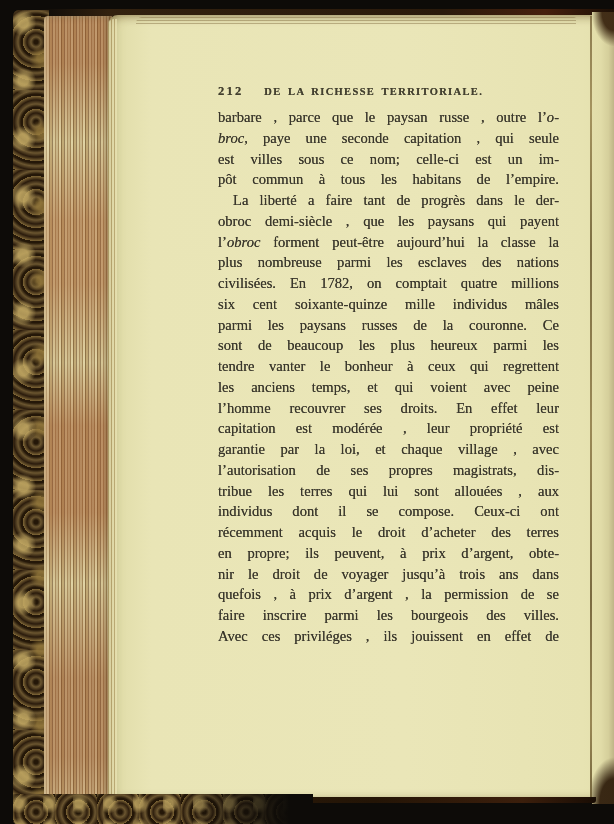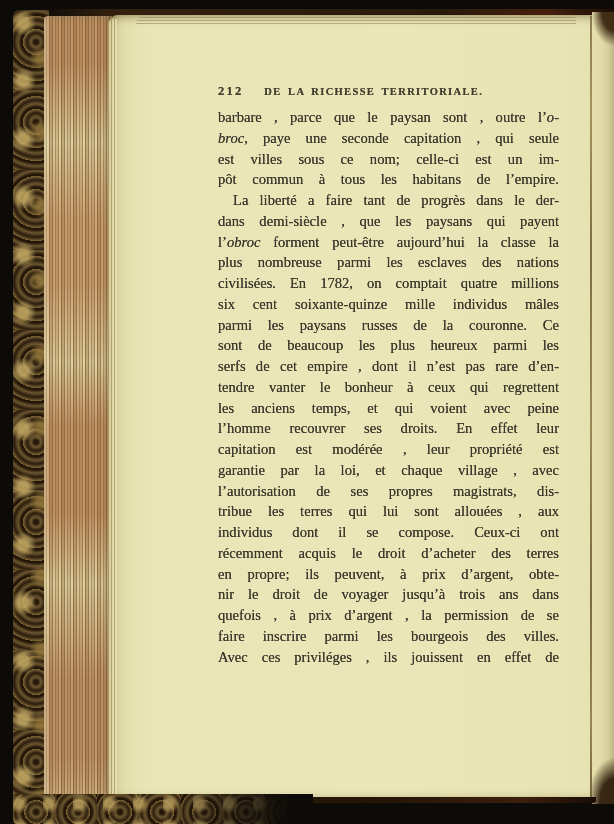--- a/index.html
+++ b/index.html
@@ -134,33 +134,32 @@
   <div class="page">
     <div class="page-top-edges"></div>
     <div class="page-left-edges"></div>
 
     <div class="header">
       <span class="pagenum">212</span>
       <span class="running-title">DE LA RICHESSE TERRITORIALE.</span>
     </div>
 
     <div class="body-text" id="body-text">
-        <div class="line"><span>barbare , parce que le paysan sont , outre l’</span><i>o-</i></div>
+        <div class="line"><span>barbare , parce que le paysan russe , outre l’</span><i>o-</i></div>
         <div class="line"><i>broc</i><span>, paye une seconde capitation , qui seule</span></div>
         <div class="line"><span>est villes sous ce nom; celle-ci est un im-</span></div>
         <div class="line"><span>pôt commun à tous les habitans de l’empire.</span></div>
         <div class="line indent"><span>La liberté a faire tant de progrès dans le der-</span></div>
-        <div class="line"><span>dans demi-siècle , que les paysans qui payent</span></div>
+        <div class="line"><span>obroc demi-siècle , que les paysans qui payent</span></div>
         <div class="line"><span>l’</span><i>obroc</i><span> forment peut-être aujourd’hui la classe la</span></div>
         <div class="line"><span>plus nombreuse parmi les esclaves des nations</span></div>
         <div class="line"><span>civilisées. En 1782, on comptait quatre millions</span></div>
         <div class="line"><span>six cent soixante-quinze mille individus mâles</span></div>
         <div class="line"><span>parmi les paysans russes de la couronne. Ce</span></div>
         <div class="line"><span>sont de beaucoup les plus heureux parmi les</span></div>
-        <div class="line"><span>serfs de cet empire , dont il n’est pas rare d’en-</span></div>
         <div class="line"><span>tendre vanter le bonheur à ceux qui regrettent</span></div>
         <div class="line"><span>les anciens temps, et qui voient avec peine</span></div>
         <div class="line"><span>l’homme recouvrer ses droits. En effet leur</span></div>
         <div class="line"><span>capitation est modérée , leur propriété est</span></div>
         <div class="line"><span>garantie par la loi, et chaque village , avec</span></div>
         <div class="line"><span>l’autorisation de ses propres magistrats, dis-</span></div>
         <div class="line"><span>tribue les terres qui lui sont allouées , aux</span></div>
         <div class="line"><span>individus dont il se compose. Ceux-ci ont</span></div>
         <div class="line"><span>récemment acquis le droit d’acheter des terres</span></div>
         <div class="line"><span>en propre; ils peuvent, à prix d’argent, obte-</span></div>

